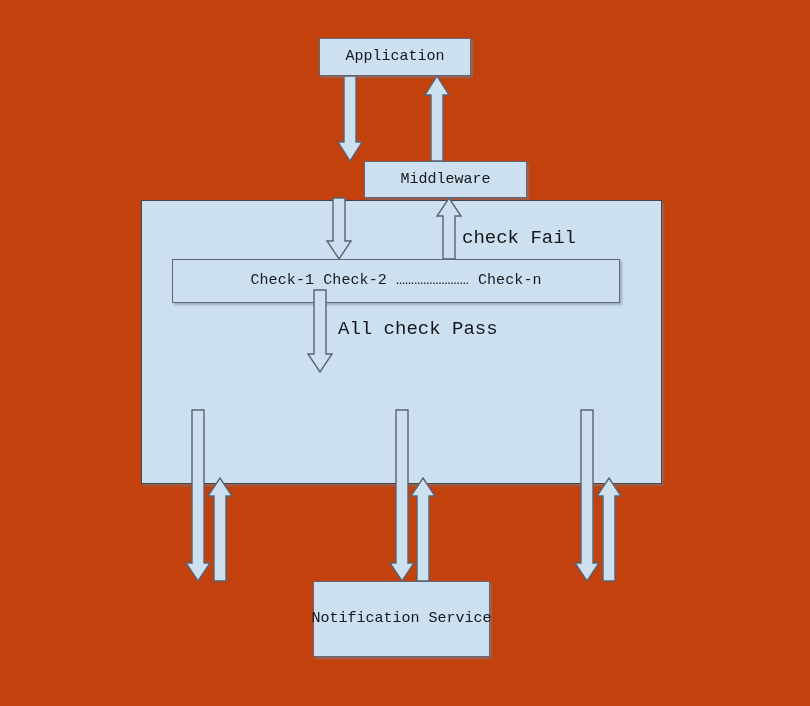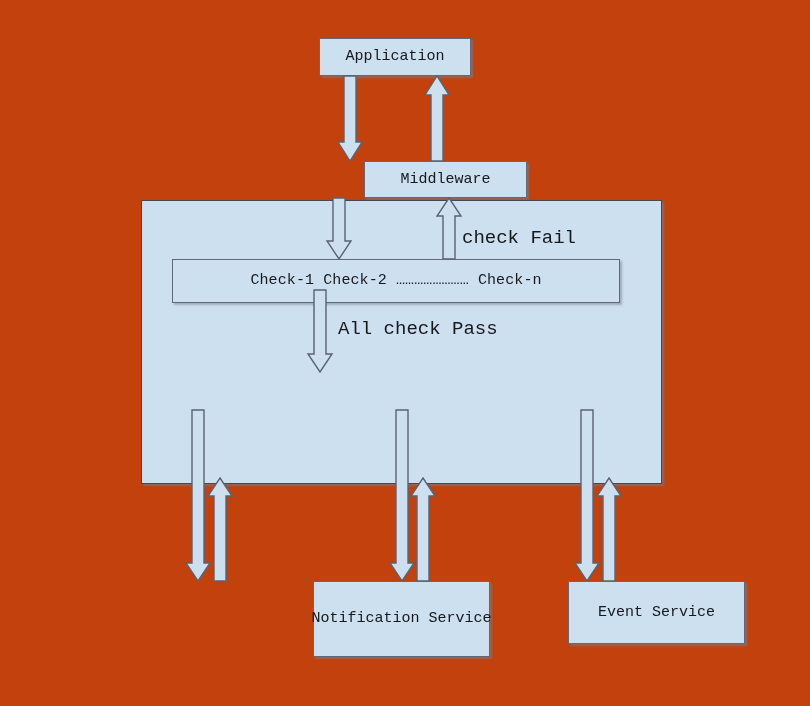--- a/index.html
+++ b/index.html
@@ -159,17 +159,14 @@
     <svg width="26" height="172" viewBox="0 0 26 172">
       <polygon points="13,68 25,86 19,86 19,171 7,171 7,86 1,86"></polygon>
     </svg>
   </div>
 
 
   <div class="box" style="left:313px; top:581px; width:177px; height:76px;">
     <span>Notification Service</span>
   </div>
 
-  <div class="box" style="left:568px; top:581px; width:177px; height:63px;">
-    <span>Event Service</span>
-  </div>
 
 </div>
 
 </body></html>

